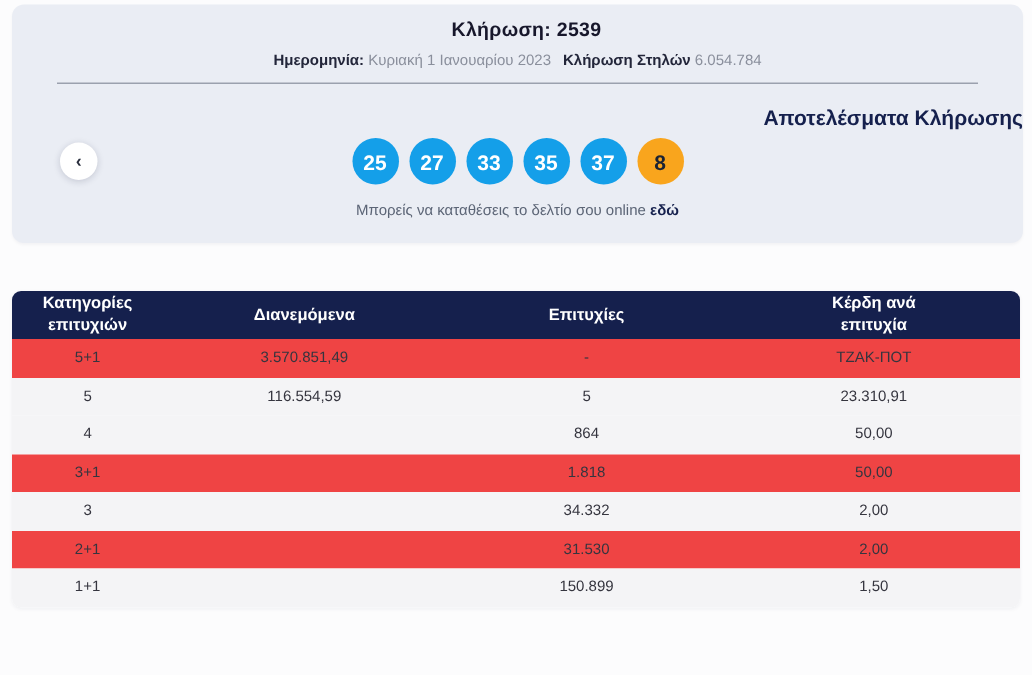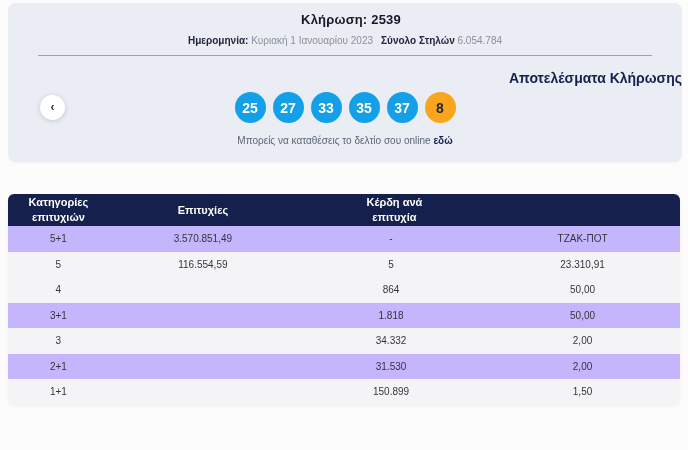--- a/index.html
+++ b/index.html
@@ -77,21 +77,21 @@
   }
   .thead{
     display:flex;height:32px;background:var(--navy);
     color:#fff;font-size:11px;font-weight:bold;
   }
   .thead .th{
     display:flex;align-items:center;justify-content:center;
     text-align:center;line-height:1.35;
   }
   .thead .th span{display:block;max-width:78px;}
-  .tr{display:flex;height:25.5px;background:#c4b5fd;}
+  .tr{display:flex;height:25.5px;background:#ef4444;}
   .tr.alt{background:var(--row-alt);}
   .td{
     display:flex;align-items:center;justify-content:center;
     font-size:10px;color:#35353f;text-align:center;
   }
   .c0{width:15%;}
   .c1{width:28%;text-align:center;}
   .c2{width:28%;}
   .c3{width:29%;}
 </style>
@@ -100,21 +100,21 @@
 
 <div class="top-panel">
   <div class="draw-title">Κλήρωση: 2539</div>
 
   <div class="meta-row">
     <span>
       <b>Ημερομηνία:</b>
       <span>Κυριακή 1 Ιανουαρίου 2023</span>
     </span>
     <span>
-      <b>Σύνολο Στηλών</b>
+      <b>Κλήρωση Στηλών</b>
       <span>6.054.784</span>
     </span>
   </div>
 
   <div class="divider"></div>
 
   <div class="results-title">Αποτελέσματα Κλήρωσης</div>
 
   <div class="balls">
       <span class="ball">25</span>
@@ -132,20 +132,23 @@
 
   <button class="nav-prev">
     <span>‹</span>
   </button>
 </div>
 
 <div class="win-table">
   <div class="thead">
       <div class="th c0">
         <span>Κατηγορίες επιτυχιών</span>
+      </div>
+      <div class="th c1">
+        <span>Διανεμόμενα</span>
       </div>
       <div class="th c2">
         <span>Επιτυχίες</span>
       </div>
       <div class="th c3">
         <span>Κέρδη ανά επιτυχία</span>
       </div>
     </div>
   <div>
       <div class="tr">

